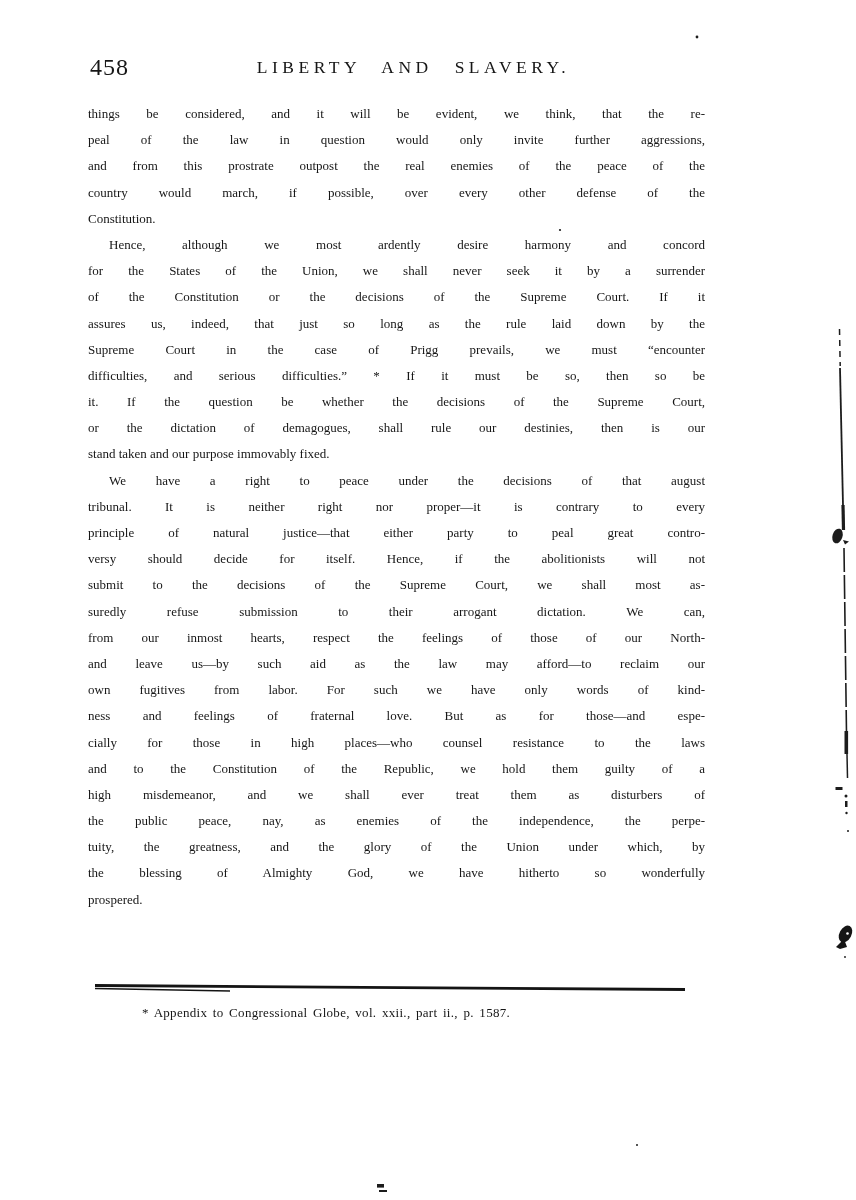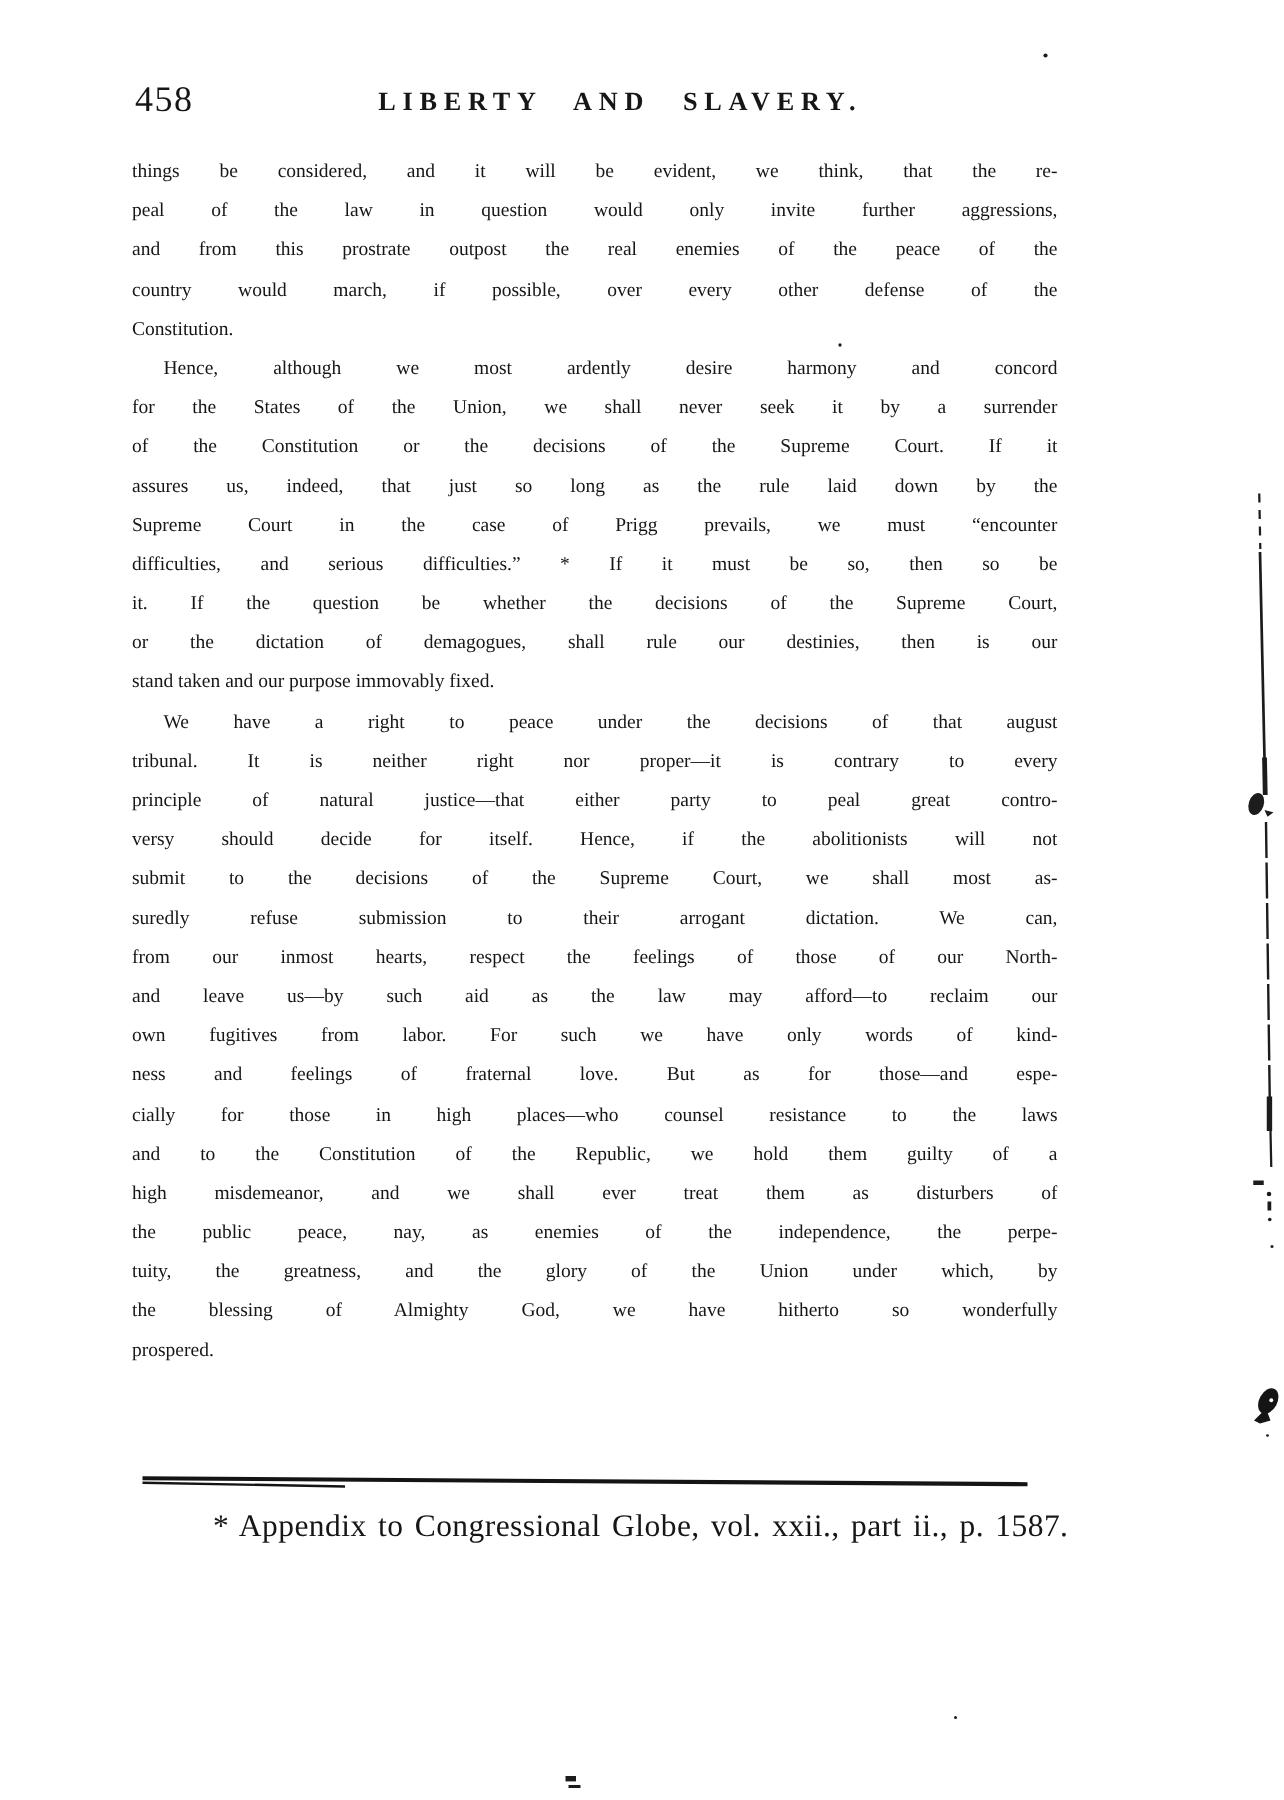--- a/index.html
+++ b/index.html
@@ -32,21 +32,21 @@
     letter-spacing: 1px;
   }
   .running-title {
     position: absolute;
     left: 0;
     right: 0;
     top: 3px;
     text-align: center;
     padding-left: 34px;
     font-size: 17.5px;
-    font-weight: bold;
+    font-weight: normal;
     letter-spacing: 4.5px;
     word-spacing: 13px;
     white-space: nowrap;
   }
   
   .body-text {
     position: absolute;
     top: 101px;
     left: 88px;
     width: 617px;
@@ -63,21 +63,21 @@
   }
   .line.last { text-align-last: left; }
   .line.indent { text-indent: 21px; }
   
   .footnote {
     position: absolute;
     top: 1005px;
     left: 88px;
     width: 617px;
     padding-left: 54px;
-    font-size: 21px;
+    font-size: 13px;
     letter-spacing: 0.3px;
     word-spacing: 2px;
   }
   
   .artifacts {
     position: absolute;
     inset: 0;
     width: 856px;
     height: 1200px;
     pointer-events: none;

